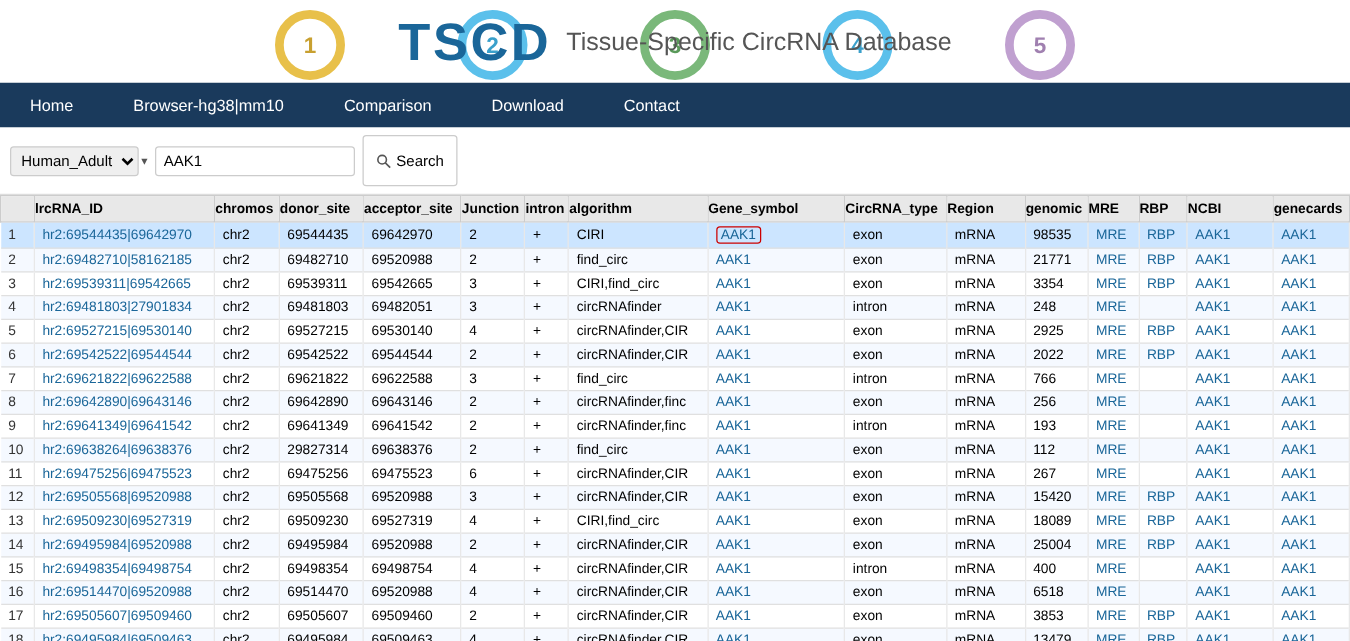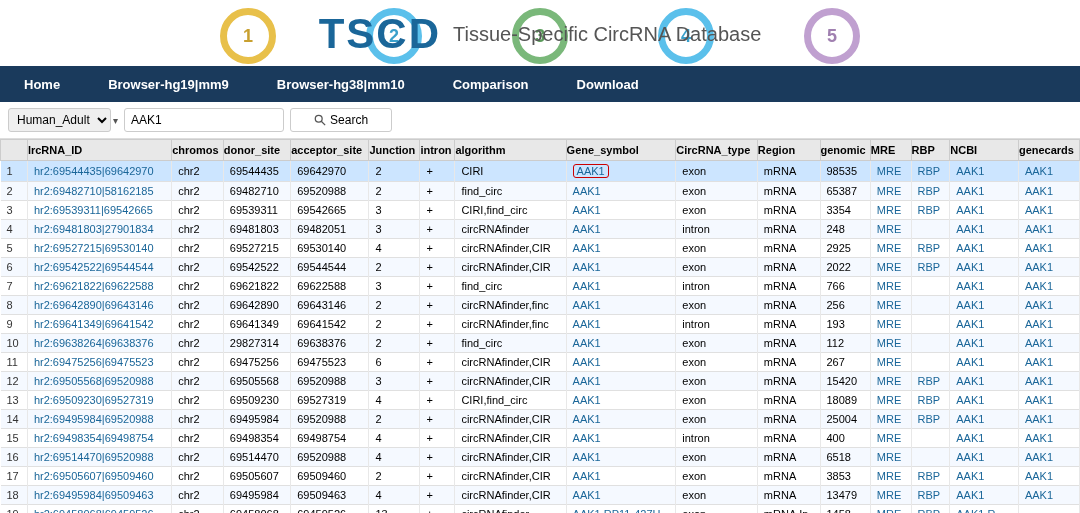--- a/index.html
+++ b/index.html
@@ -42,21 +42,21 @@
       height: 36px;
     }
     .navbar-item {
       color: #fff;
       padding: 0 24px;
       height: 100%;
       display: flex;
       align-items: center;
       cursor: pointer;
       font-size: 13px;
-      font-weight: 700;
+      font-weight: 400;
       white-space: nowrap;
     }
 
     
     .search-bar {
       display: flex;
       align-items: center;
       padding: 6px 8px;
       gap: 6px;
       background: #fff;
@@ -75,23 +75,23 @@
       border-radius: 3px;
       padding: 2px 6px;
       font-size: 12px;
       height: 24px;
       width: 160px;
     }
     .search-button {
       background: #fff;
       border: 1px solid #ccc;
       border-radius: 3px;
-      padding: 2px 23px;
+      padding: 2px 10px;
       font-size: 12px;
-      height: 24px;
+      height: 41px;
       cursor: pointer;
       display: flex;
       align-items: center;
       gap: 4px;
     }
     .search-icon-svg {
       width: 12px; height: 12px;
       fill: none;
       stroke: #555;
       stroke-width: 2;
@@ -185,24 +185,24 @@
     <div class="num-circle" style="border-color:#c0a0d0; color:#a080b0;">5</div>
   </div>
   <div class="logo-text">
     <span class="logo-tscd">TSCD</span>
     <span class="logo-full">Tissue-Specific CircRNA Database</span>
   </div>
 </div>
 
 <nav class="navbar">
   <div class="navbar-item">Home</div>
-  <div class="navbar-item">Browser-hg19|mm9</div>
   <div class="navbar-item">Browser-hg38|mm10</div>
   <div class="navbar-item">Comparison</div>
   <div class="navbar-item">Download</div>
+  <div class="navbar-item">Contact</div>
 </nav>
 
 <div class="search-bar">
   <select class="search-select">
     <option>Human_Adult</option>
     <option>Human_Fetal</option>
     <option>Mouse_Adult</option>
   </select>
   <span style="margin-left:-4px; font-size:10px; color:#555;">▾</span>
   <input class="search-input" type="text" value="AAK1" placeholder="Gene symbol..." style="">
@@ -261,21 +261,21 @@
           <td><a class="link-blue" href="#">hr2:69482710|58162185</a></td>
           <td>chr2</td>
           <td>69482710</td>
           <td>69520988</td>
           <td>2</td>
           <td>+</td>
           <td>find_circ</td>
           <td><a class="link-blue" href="#">AAK1</a></td>
           <td>exon</td>
           <td>mRNA</td>
-          <td>65387</td>
+          <td>21771</td>
           <td><a class="mre-link link-blue" href="#">MRE</a></td>
           <td><a class="rbp-link link-blue" href="#">RBP</a></td>
           <td><a class="link-blue" href="#">AAK1</a></td>
           <td><a class="link-blue" href="#">AAK1</a></td>
         </tr>
         <tr>
           <td class="row-num">3</td>
           <td><a class="link-blue" href="#">hr2:69539311|69542665</a></td>
           <td>chr2</td>
           <td>69539311</td>

